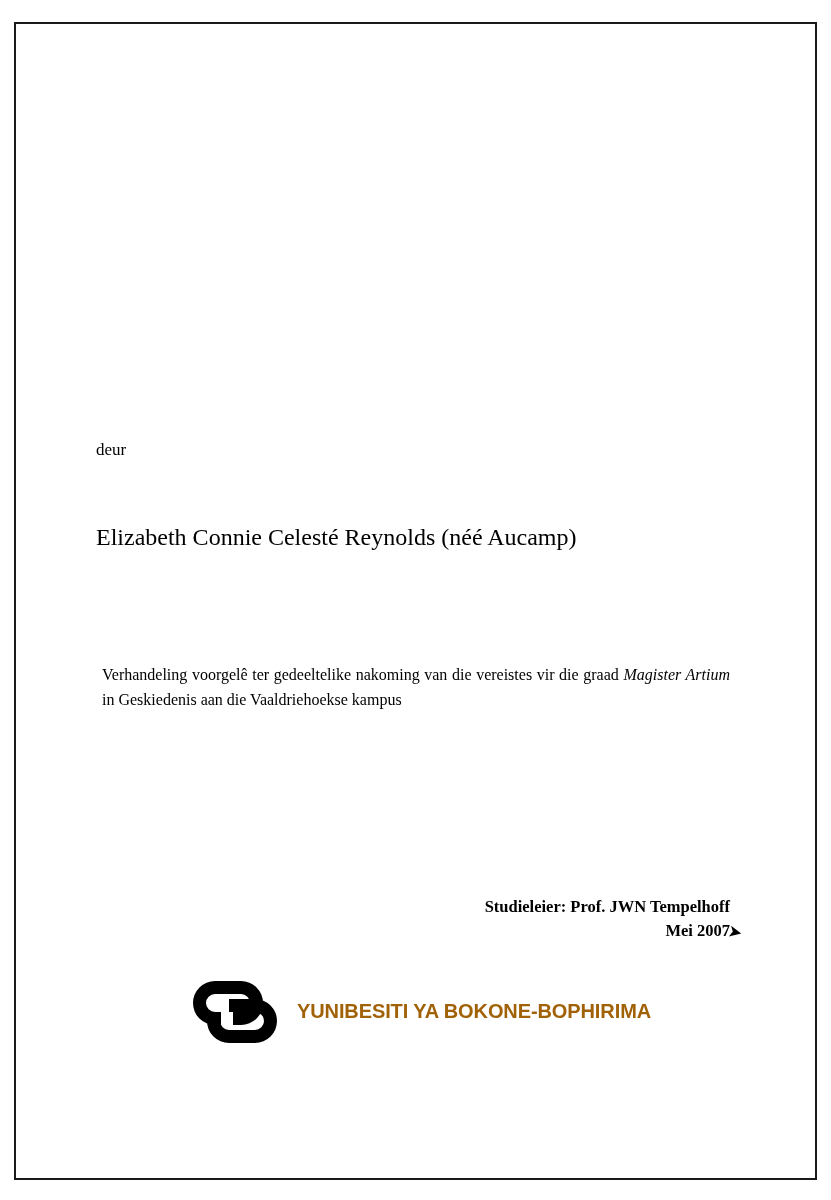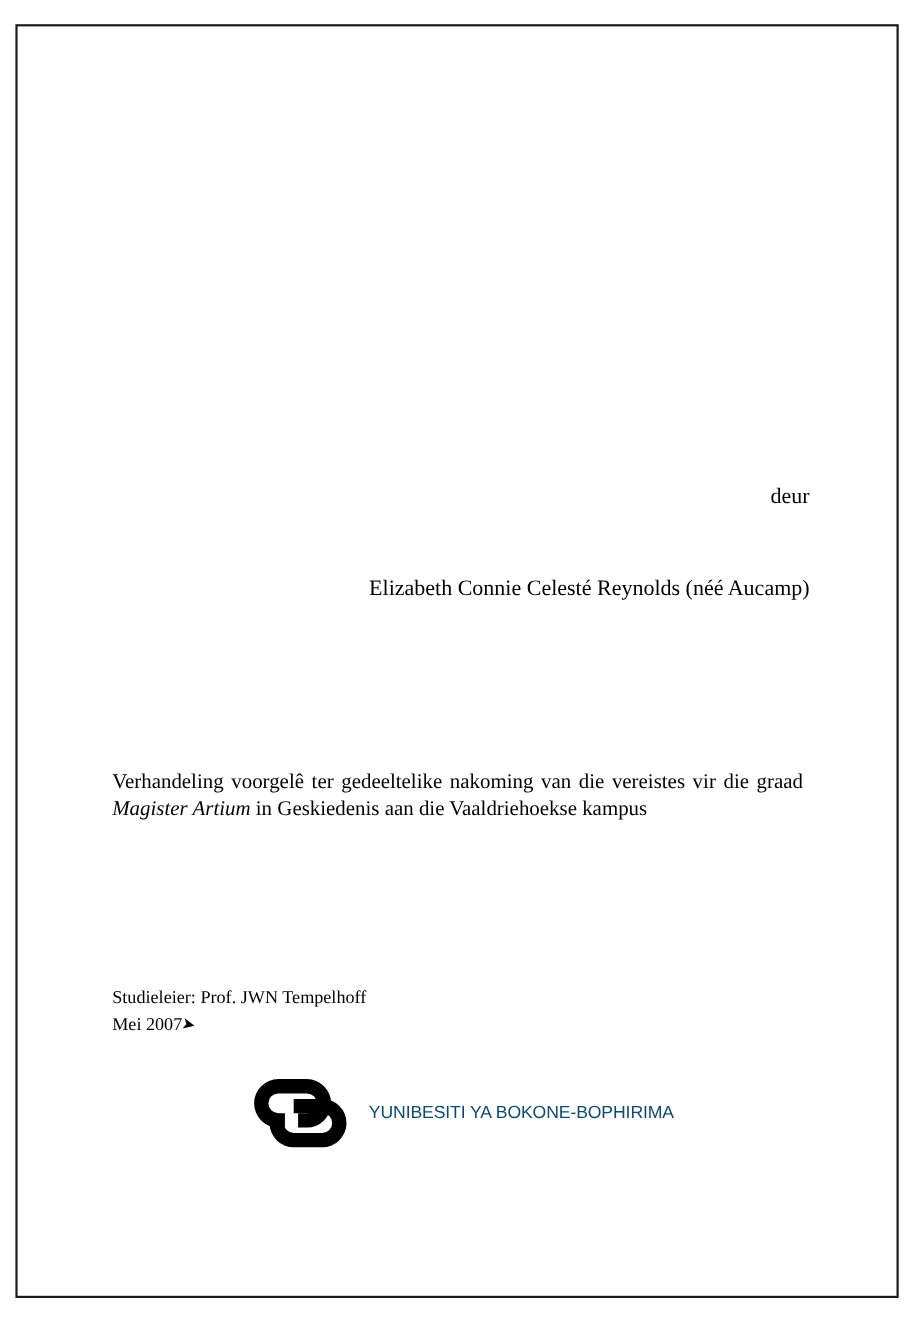--- a/index.html
+++ b/index.html
@@ -48,58 +48,58 @@
     font-size: 21.5px;
     line-height: 44px;
     letter-spacing: 0.1px;
     white-space: nowrap;
   }
   .byline-label {
     position: absolute;
     top: 400px;
     left: 0;
     width: 640px;
-    text-align: right;
-    font-size: 20px;
+    text-align: left;
+    font-size: 17px;
   }
   .author {
     position: absolute;
     top: 484px;
     left: 0;
     width: 640px;
-    text-align: right;
-    font-size: 20px;
+    text-align: left;
+    font-size: 24px;
   }
   .statement {
     position: absolute;
     top: 622px;
     left: 6px;
     width: 628px;
-    font-size: 19px;
+    font-size: 16px;
     line-height: 25px;
-    margin-top: 36px;
   }
   .statement .just {
     text-align: justify;
     text-justify: inter-word;
   }
   .statement .run-on {
     text-align: left;
   }
   .italic {
     font-style: italic;
   }
   .supervisor {
     position: absolute;
     top: 855px;
     left: 6px;
     width: 628px;
     font-size: 16.5px;
     line-height: 24px;
-    text-align: left;
+    text-align: right;
+    font-weight: bold;
   }
   .date-line {
     position: relative;
     display: inline-block;
   }
   .date-line .pen {
     position: absolute;
     right: -12px;
     top: 1px;
     font-size: 15px;
@@ -116,25 +116,25 @@
     justify-content: center;
   }
   .logo-mark {
     width: 108px;
     height: 74px;
     margin-right: 8px;
     flex: none;
   }
   .logo-text {
     font-family: "Liberation Sans", sans-serif;
-    font-size: 16px;
+    font-size: 20px;
     line-height: 17.5px;
-    font-weight: 400;
+    font-weight: 700;
     letter-spacing: -0.1px;
-    color: #0c4a6e;
+    color: #a16207;
     white-space: nowrap;
   }
 </style>
 </head>
 <body>
 
 <div class="page">
 
   <div class="scan-frame"></div>
 

